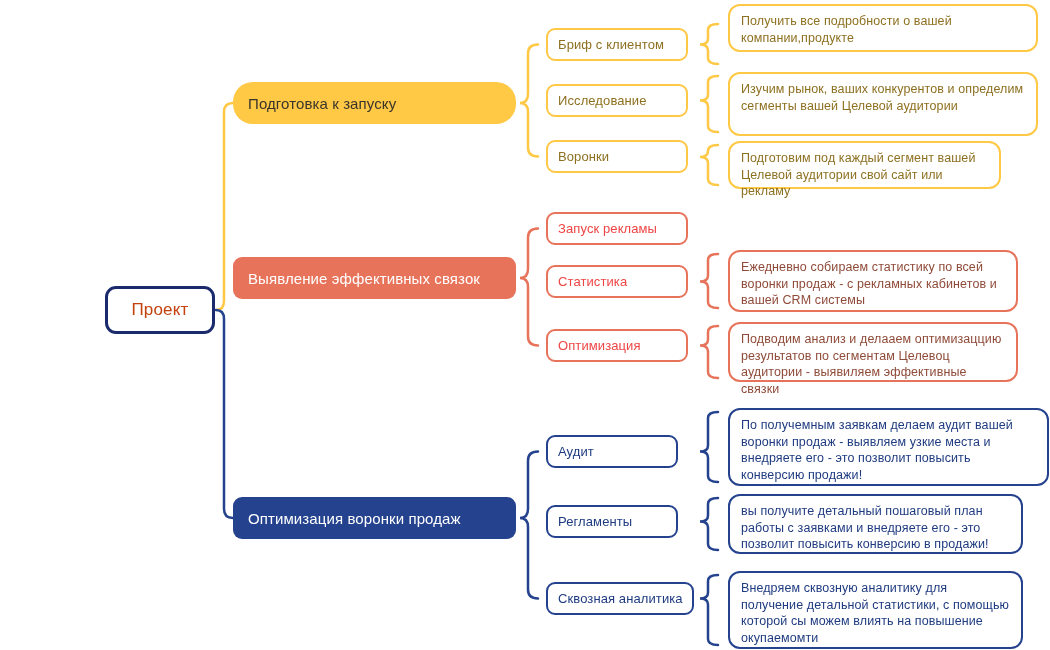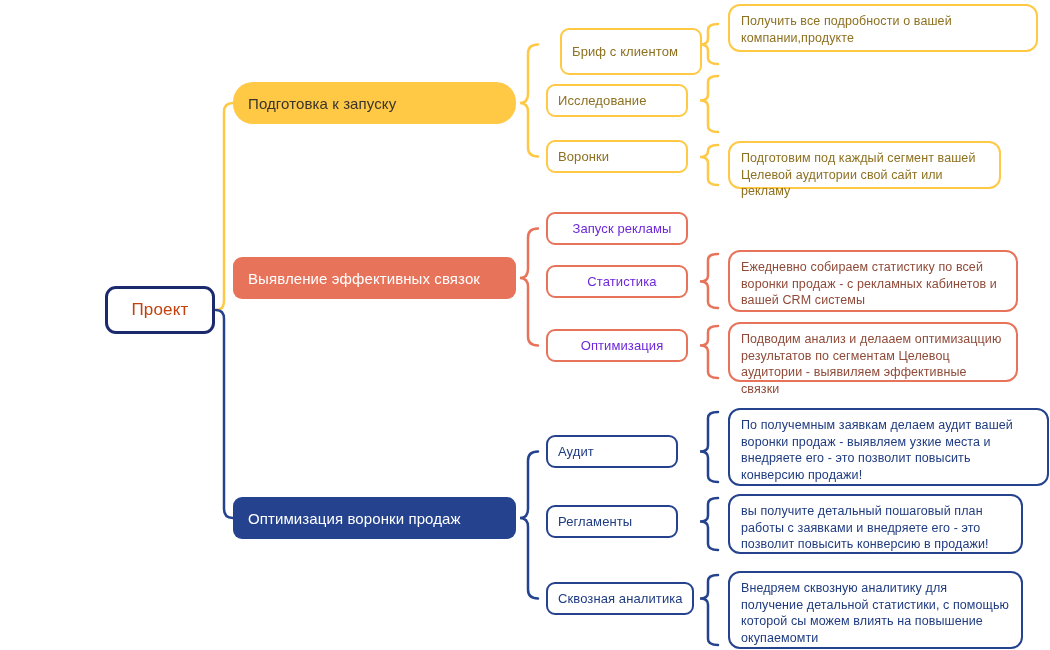--- a/index.html
+++ b/index.html
@@ -17,21 +17,21 @@
     border-radius:9px;font-size:15px;font-weight:500;padding-left:15px;letter-spacing:.1px;
   }
   .branch.b-yellow{background:#ffc845;color:#3a342b;border-radius:20px;}
   .branch.b-salmon{background:#e8735b;color:#ffffff;}
   .branch.b-navy{background:#24428d;color:#ffffff;}
   .sub{
     background:#fff;border-radius:9px;border:2px solid;font-size:13px;font-weight:500;
     padding-left:10px;letter-spacing:.1px;
   }
   .sub.c-yellow{border-color:#ffc845;color:#8d7020;}
-  .sub.c-salmon{border-color:#e8735b;color:#6d28d9;justify-content:center;}
+  .sub.c-salmon{border-color:#e8735b;color:#ef4444;}
   .sub.c-navy{border-color:#24428d;color:#1f3b80;}
   .desc{
     background:#fff;border-radius:12px;border:2px solid;font-size:12.5px;line-height:1.32;
     padding:7px 11px;align-items:flex-start;letter-spacing:.1px;
   }
   .desc.c-yellow{border-color:#ffc845;color:#8d7020;}
   .desc.c-salmon{border-color:#e8735b;color:#8f4a38;}
   .desc.c-navy{border-color:#24428d;color:#1f3b80;}
 </style>
 </head>
@@ -62,31 +62,34 @@
     </g>
   </svg>
 
   <div class="node root" style="left:105px;top:286px;width:110px;height:48px;">
     <span>Проект</span>
   </div>
 
   <div class="node branch b-yellow" style="left:233px;top:82px;width:283px;height:42px;">
     <span>Подготовка к запуску</span>
   </div>
-  <div class="node sub c-yellow" style="left:560px;top:28px;width:142px;height:47px;text-align:right;">
+  <div class="node sub c-yellow" style="left:546px;top:28px;width:142px;height:33px;text-align:right;">
     <span>Бриф с клиентом</span>
   </div>
   <div class="node sub c-yellow" style="left:546px;top:84px;width:142px;height:33px;">
     <span>Исследование</span>
   </div>
   <div class="node sub c-yellow" style="left:546px;top:140px;width:142px;height:33px;">
     <span>Воронки</span>
   </div>
   <div class="node desc c-yellow" style="left:728px;top:4px;width:310px;height:48px;">
     <span>Получить все подробности о вашей компании,продукте</span>
+  </div>
+  <div class="node desc c-yellow" style="left:728px;top:72px;width:310px;height:64px;">
+    <span>Изучим рынок, ваших конкурентов и определим сегменты вашей Целевой аудитории</span>
   </div>
   <div class="node desc c-yellow" style="left:728px;top:141px;width:273px;height:48px;">
     <span>Подготовим под каждый сегмент вашей Целевой аудитории свой сайт или рекламу</span>
   </div>
 
   <div class="node branch b-salmon" style="left:233px;top:257px;width:283px;height:42px;">
     <span>Выявление эффективных связок</span>
   </div>
   <div class="node sub c-salmon" style="left:546px;top:212px;width:142px;height:33px;">
     <span>Запуск рекламы</span>

